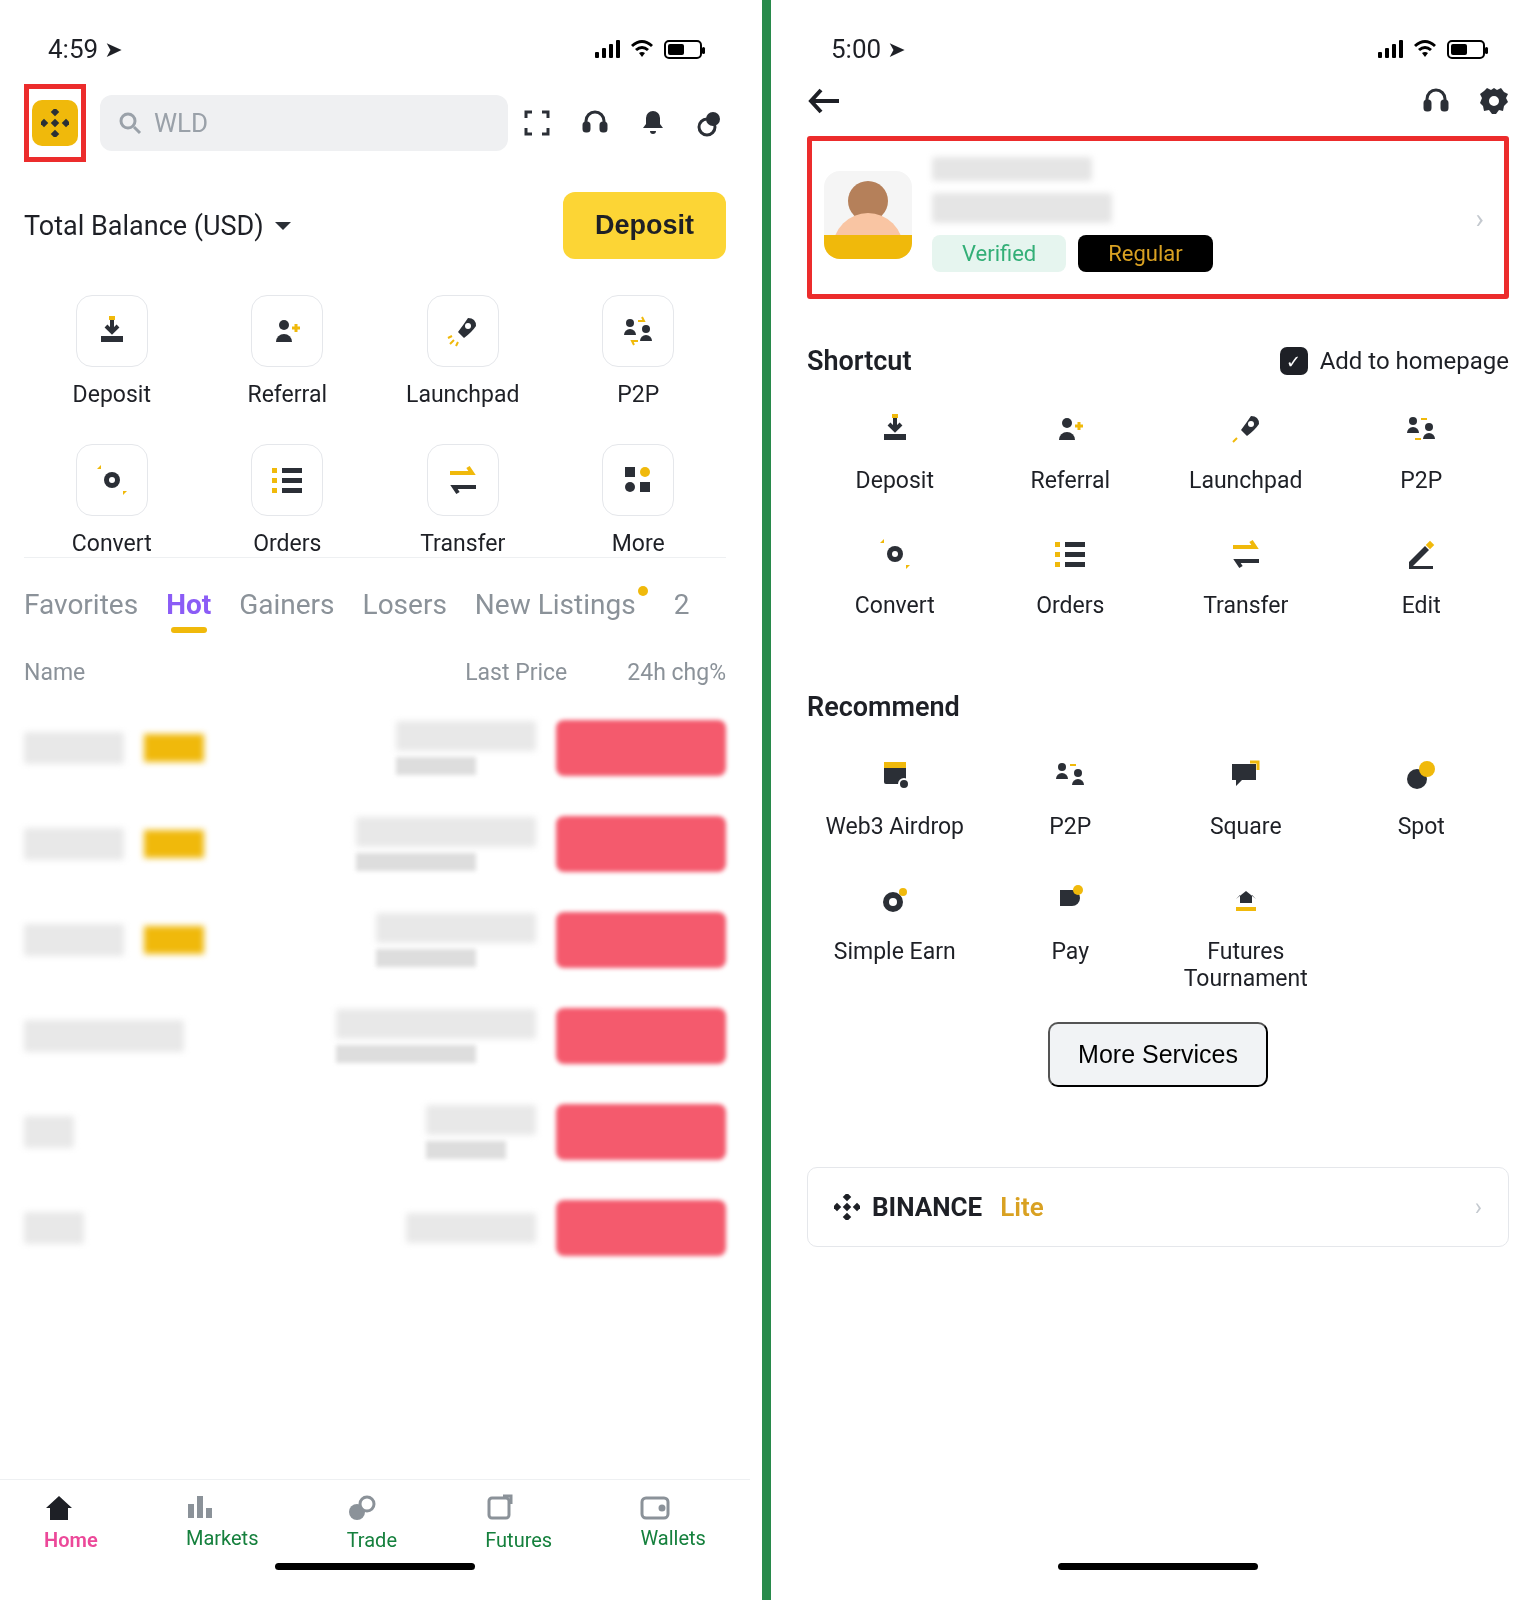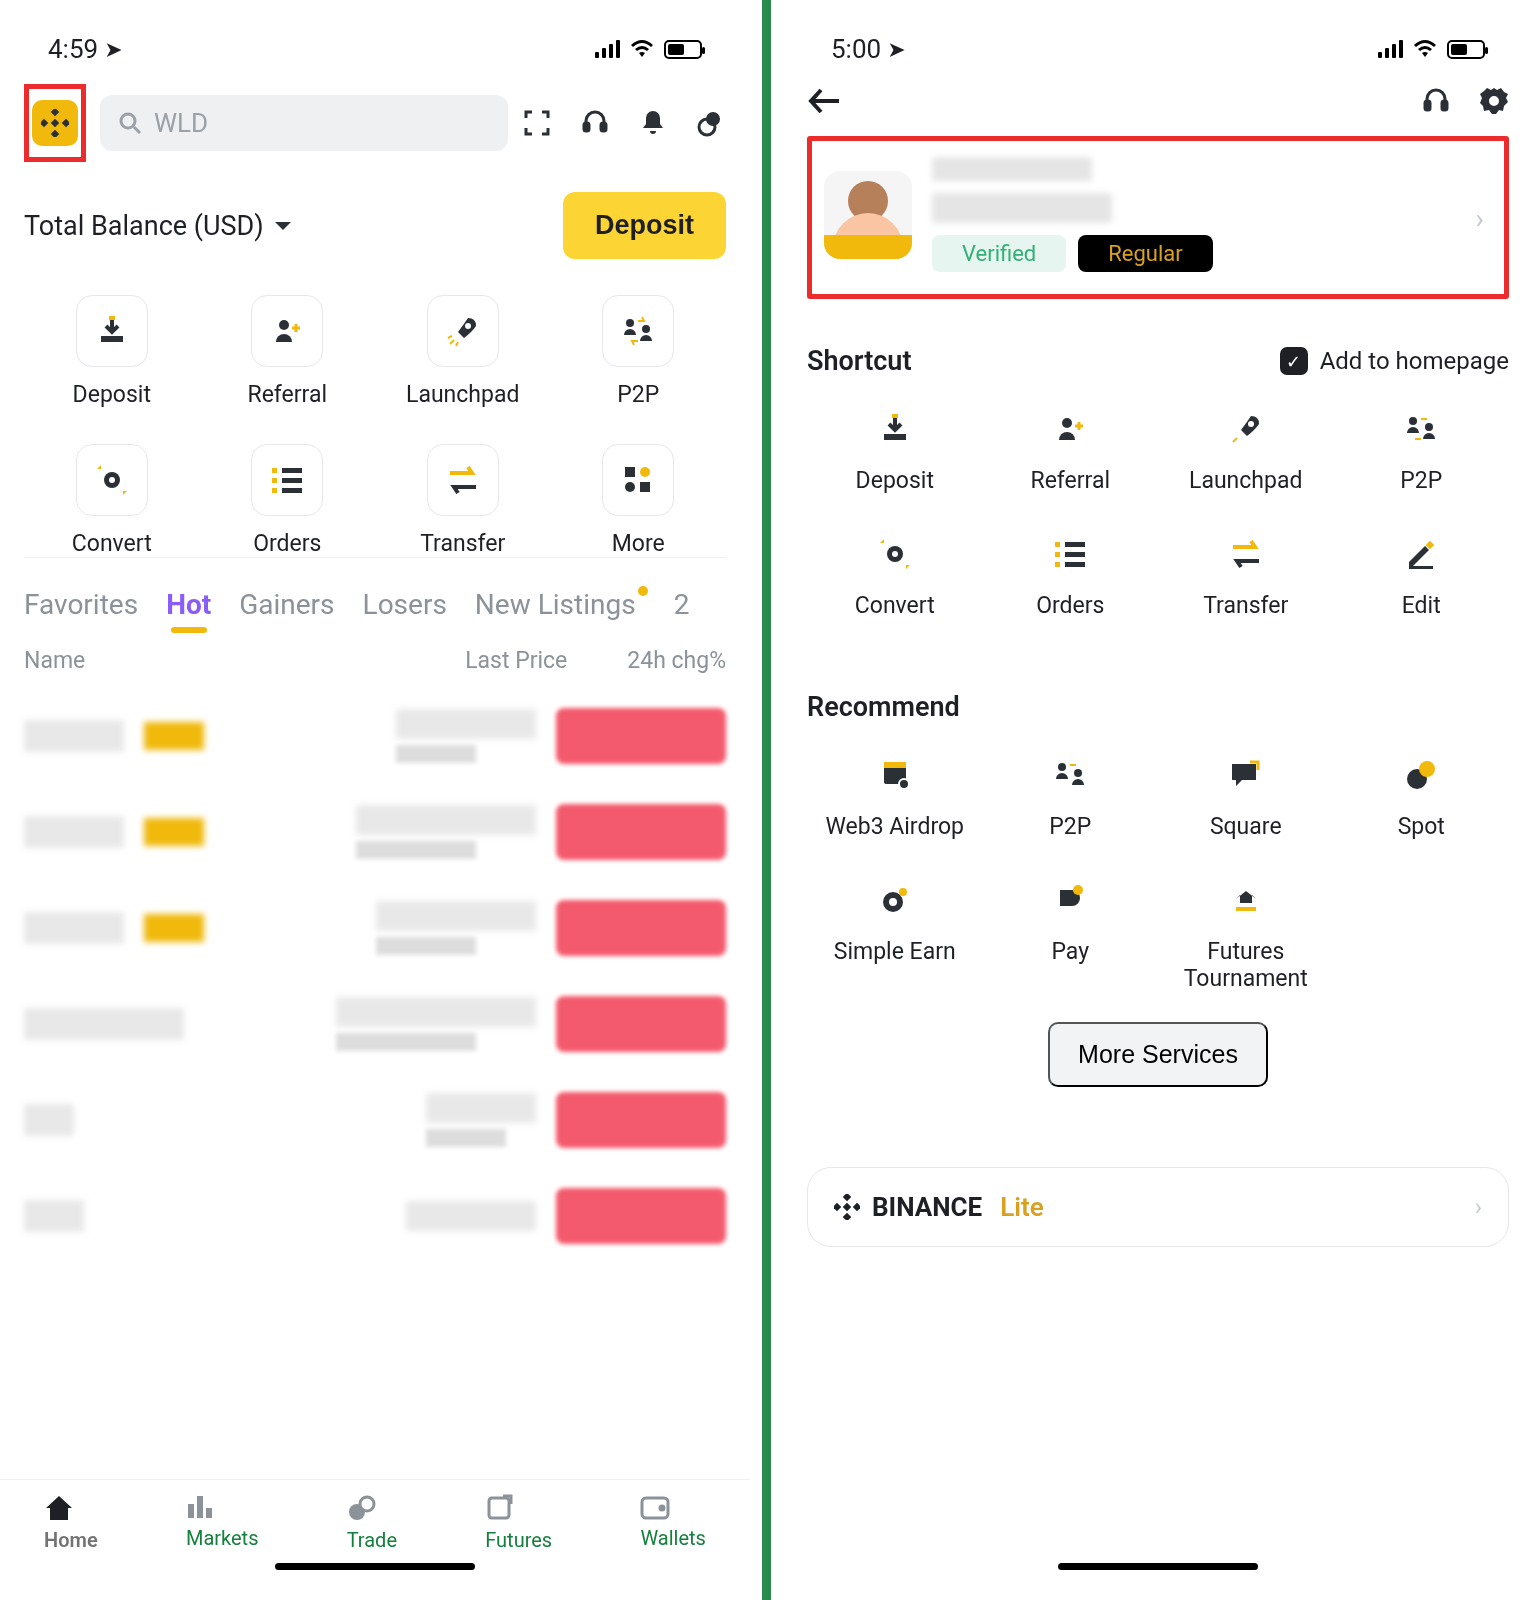--- a/index.html
+++ b/index.html
@@ -153,21 +153,21 @@
     border-top:1px solid #eef0f2;
     padding-top:30px;
     white-space:nowrap;
     overflow:hidden;
     position:relative;
   }
   .tabs-row .tab.active { color:#8b5cf6; font-weight:700; }
   .tab-underline { width:36px; height:6px; background:#f0b90b; border-radius:3px; margin:6px auto 0 auto; }
   .tab-dot { width:10px;height:10px;background:#f0b90b;border-radius:50%;display:inline-block;position:relative;top:-18px;left:2px;}
 
-  .table-header { display:flex; justify-content:space-between; font-size:23px; color:#8b9299; margin-top:14px;}
+  .table-header { display:flex; justify-content:space-between; font-size:23px; color:#8b9299; margin-top:26px;}
   .table-header span:nth-child(2){margin-left:auto;margin-right:60px;}
 
   .market-rows { margin-top:14px; }
   .market-row { display:flex; align-items:center; height:96px; gap:20px;}
   .blur-cell { background:#e8e8e8; filter:blur(3px); border-radius:2px;}
   .blur-name { width:100px; height:32px; }
   .blur-name2 { width:60px; height:28px; background:#f0b90b; filter:blur(3px);}
   .blur-price { width:140px; height:30px; margin-left:auto;}
   .blur-sub { width:80px; height:18px; margin-top:6px; background:#ddd; filter:blur(2px);}
   .chg-pill { width:170px; height:56px; background:#f45a6d; border-radius:8px; filter:blur(2px);}
@@ -176,21 +176,21 @@
   .bottom-nav {
     position:absolute;
     bottom:0; left:0; right:0;
     background:#fff;
     display:flex;
     justify-content:space-around;
     padding:14px 0 28px 0;
     border-top:1px solid #eef0f2;
   }
   .nav-item { text-align:center; font-size:20px; color:#15803d; }
-  .nav-item.active { color:#737373; font-weight:600; }
+  .nav-item.active { color:#ec4899; font-weight:600; }
   .nav-icon { font-size:28px; display:block; margin-bottom:6px;}
   .home-indicator { position:absolute; bottom:10px; left:50%; transform:translateX(-50%); width:200px; height:7px; background:#000; border-radius:5px;}
 
   
   .header2 {
     display:flex;
     justify-content:space-between;
     align-items:center;
     margin-top:12px;
     font-size:30px;
@@ -238,21 +238,21 @@
     padding:16px 28px;
     border-radius:10px;
     font-size:25px;
     margin:30px auto 0 auto;
   }
   .center-wrap { text-align:center; }
 
   .binance-lite {
     margin-top:80px;
     border:1px solid #e5e7eb;
-    border-radius:24px;
+    border-radius:10px;
     padding:24px 26px;
     display:flex;
     align-items:center;
     justify-content:space-between;
   }
   .lite-left { display:flex; align-items:center; gap:12px; font-size:26px; font-weight:700;}
   .lite-badge { color:#d9a122; font-weight:600; margin-left:6px;}
 
   svg { display:block; }
 </style>

